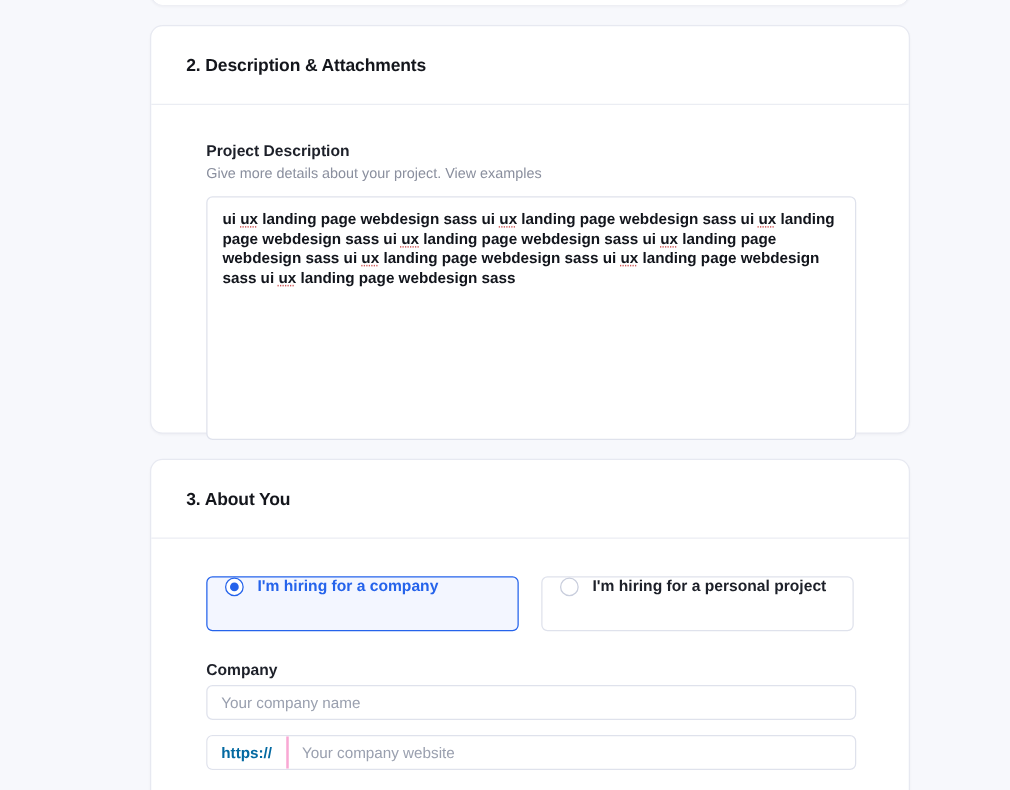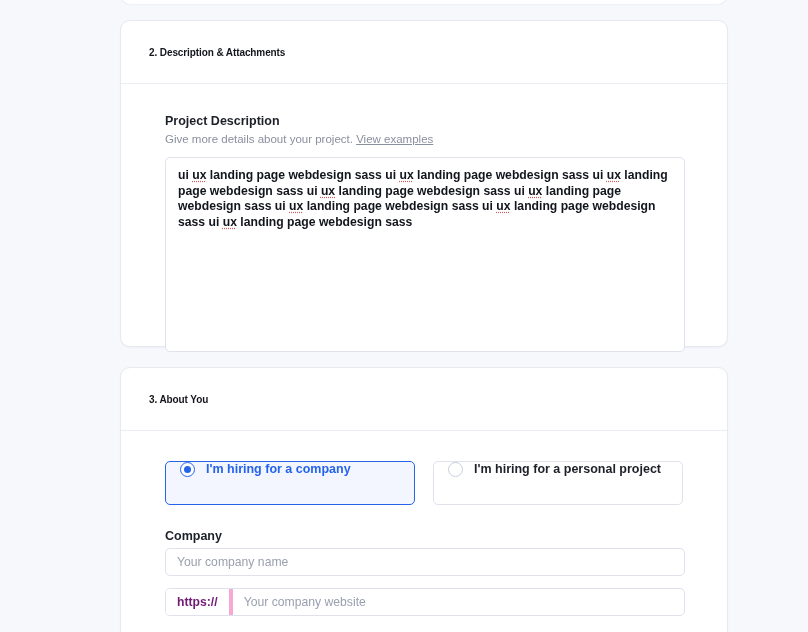--- a/index.html
+++ b/index.html
@@ -49,21 +49,21 @@
   }
   .card-header {
     height: 63px;
     border-bottom: 1px solid #ebedf3;
     display: flex;
     align-items: center;
     padding: 0 0 0 28px;
     box-sizing: border-box;
   }
   .card-title {
-    font-size: 10px;
+    font-size: 14px;
     font-weight: bold;
     letter-spacing: -0.1px;
     color: #14161c;
   }
   .card-body {
     padding: 30px 44px 0 44px;
     box-sizing: border-box;
   }
   .field-label {
     font-size: 12.5px;
@@ -71,21 +71,20 @@
     color: #1d2029;
     margin: 0 0 5px 0;
   }
   .field-hint {
     font-size: 11.5px;
     color: #8a8f9e;
     margin: 0 0 12px 0;
   }
   .hint-link {
     color: #8a8f9e;
-    text-decoration: underline;
     cursor: pointer;
   }
   .textarea-box {
     width: 520px;
     height: 195px;
     border: 1px solid #dfe2ec;
     border-radius: 5px;
     background: #fff;
     box-sizing: border-box;
     padding: 10px 12px;
@@ -180,22 +179,22 @@
     display: flex;
     align-items: stretch;
     overflow: hidden;
   }
   .input-prefix {
     display: flex;
     align-items: center;
     padding: 0 11px;
     font-size: 12.2px;
     font-weight: bold;
-    color: #701a75;
-    border-right: 4px solid #f9a8d4;
+    color: #0369a1;
+    border-right: 2px solid #f9a8d4;
     background: #fff;
   }
   .input-group-field {
     flex: 1;
     display: flex;
     align-items: center;
     padding: 0 11px;
     font-size: 12.2px;
     color: #9aa0af;
   }

